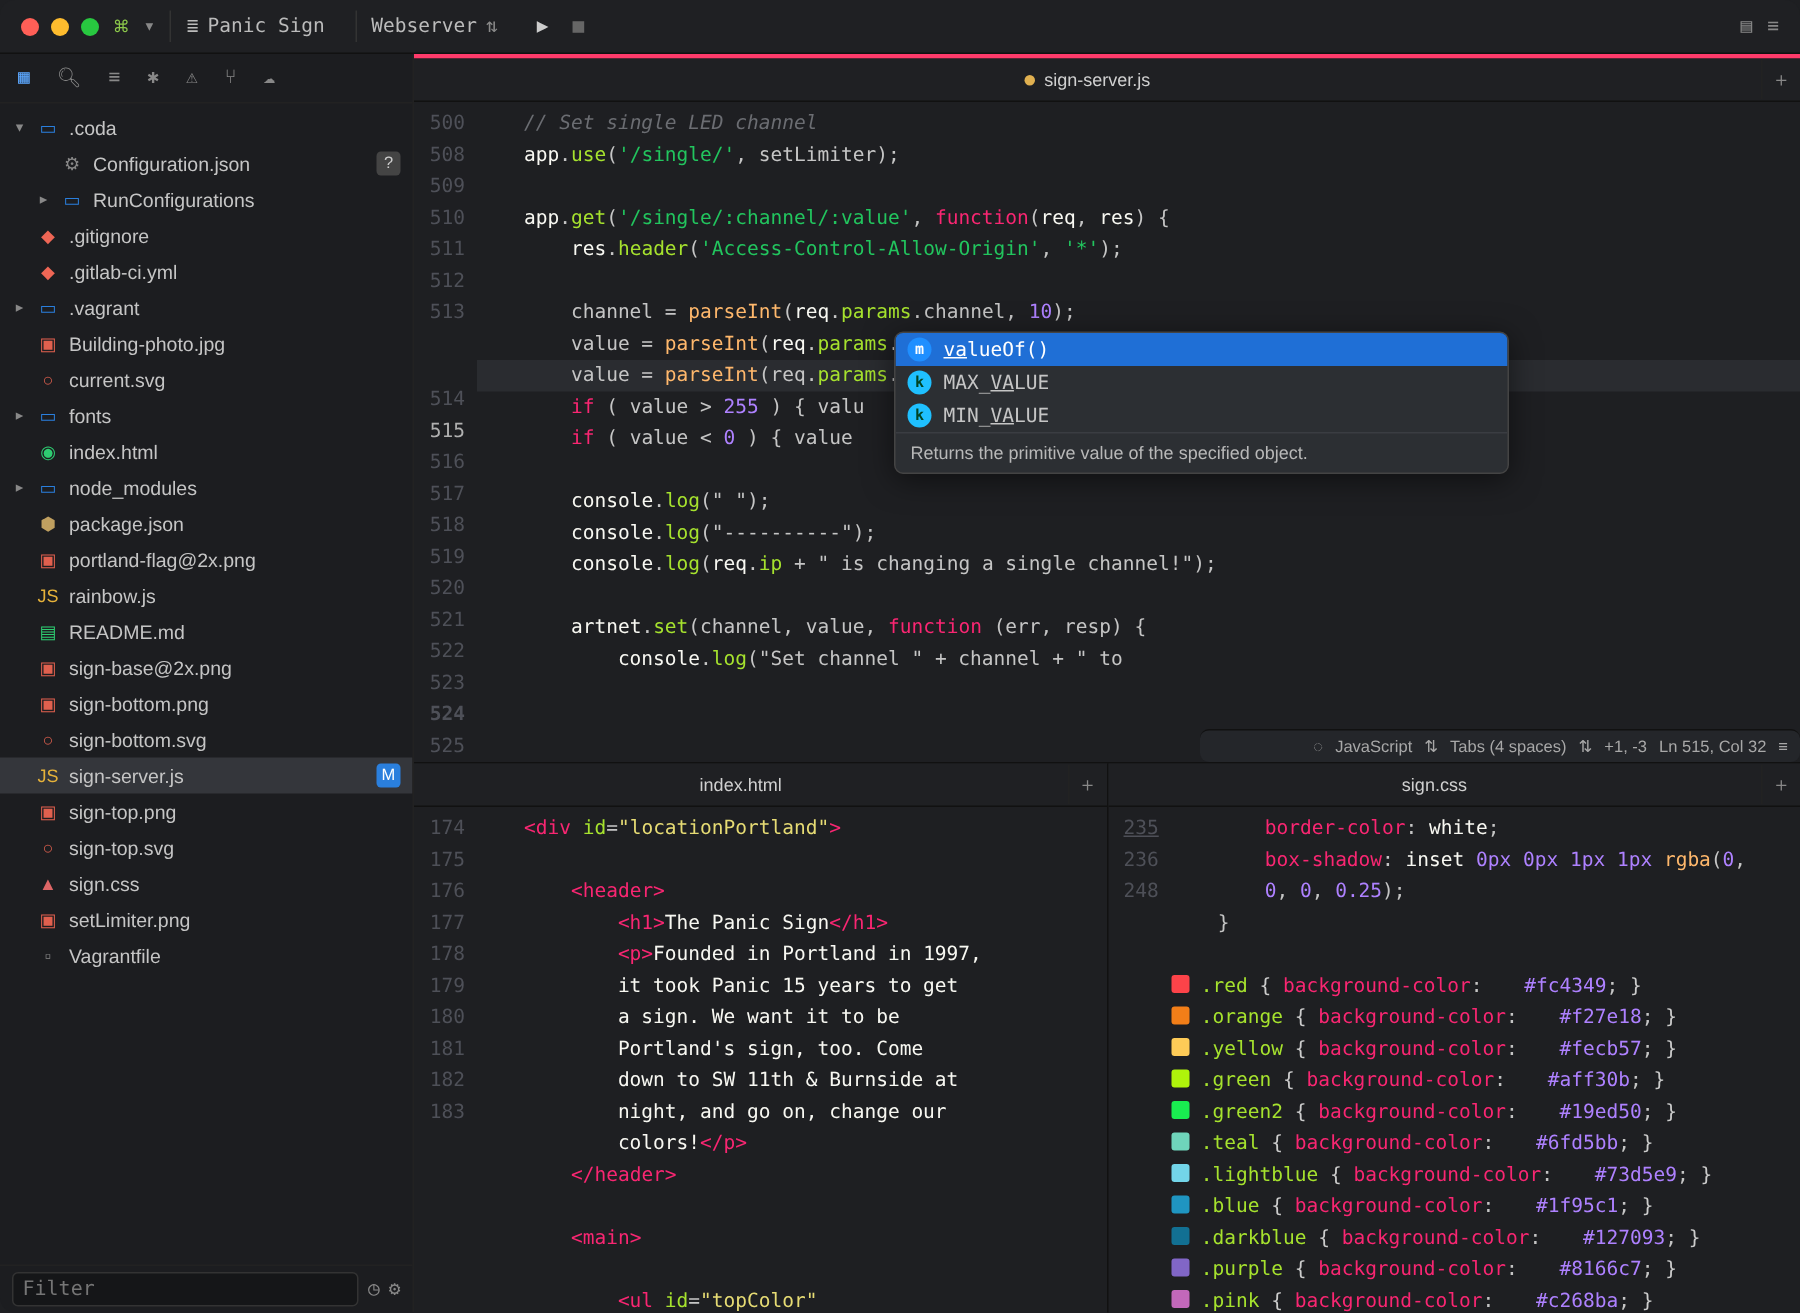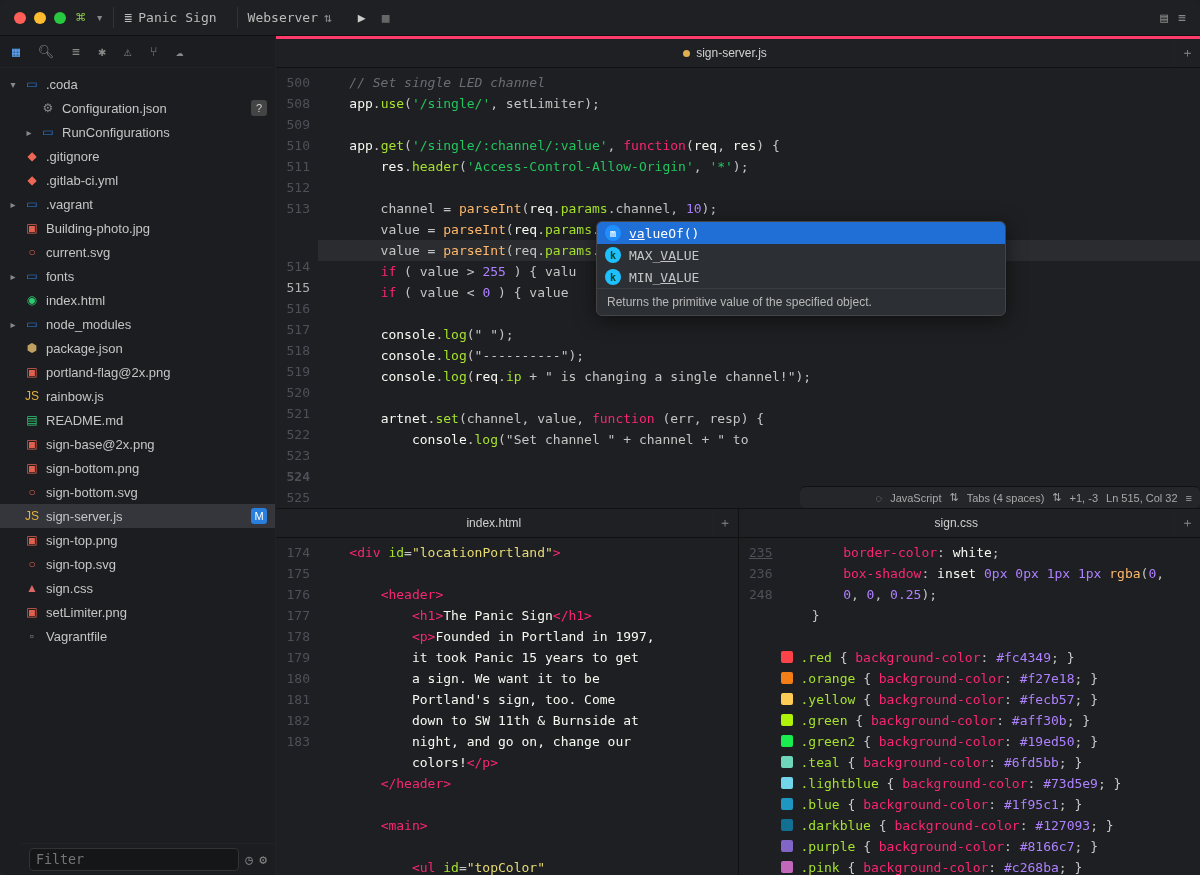--- a/index.html
+++ b/index.html
@@ -27,21 +27,21 @@
   .sidebar { width:276px; background:#1c1d20; display:flex; flex-direction:column; border-right:1px solid #222; }
   .side-tabs { display:flex; gap:18px; padding:8px 12px; color:#888; border-bottom:1px solid #222; }
   .side-tabs span.active{ color:#5ca8ff;}
   .tree { flex:1; overflow:auto; font-family:-apple-system,Helvetica,Arial,sans-serif; font-size:13px; padding-top:4px; }
   .tree-row { display:flex; align-items:center; gap:6px; padding:4px 8px; cursor:default; }
   .tree-row.selected{ background:#34363b; }
   .chev { width:10px; text-align:center; color:#888; font-size:10px; }
   .ficon { width:16px; height:16px; display:flex; align-items:center; justify-content:center; font-size:12px; border-radius:3px;}
   .badge-q { margin-left:auto; width:16px;height:16px;background:#444;color:#ccc;border-radius:3px;display:flex;align-items:center;justify-content:center;font-size:11px;}
   .badge-m { margin-left:auto; width:16px;height:16px;background:#2a7fdd;color:#fff;border-radius:3px;display:flex;align-items:center;justify-content:center;font-size:11px;}
-  .filter { display:flex; align-items:center; padding:4px 8px; border-top:1px solid #222;margin-left:21px; }
+  .filter { display:flex; align-items:center; padding:4px 8px; border-top:1px solid #222; }
   .filter input { flex:1; background:#151618; border:1px solid #333; color:#ccc; padding:3px 6px; border-radius:4px; font-family:inherit; }
   .editors { flex:1; display:flex; flex-direction:column; position:relative; }
   .top-editor { flex:1; border-top:3px solid #ff3b6b; display:flex; flex-direction:column; position:relative; }
   .tabbar { height:29px; display:flex; align-items:center; background:#1f2023; border-bottom:1px solid #111; }
   .tab { padding:0 12px; height:100%; display:flex; align-items:center; gap:6px; color:#d0d0d0; font-family:-apple-system,Helvetica,sans-serif; font-size:12px;}
   .tab .modified { width:7px;height:7px;background:#e0b050;border-radius:50%; }
   .tab-add { margin-left:auto; width:26px;height:26px;display:flex;align-items:center;justify-content:center;color:#888; border-left:1px solid #222;}
   .code { flex:1; overflow:hidden; display:flex; }
   .gutter { width:42px; text-align:right; padding:4px 8px 0 0; color:#4e5058; user-select:none; }
   .gutter .hl { color:#b0b0b0; }
@@ -57,21 +57,21 @@
   .ac-m{background:#1f8fff;color:#fff;} .ac-k{background:#1fc0ff;color:#042;}
   .ac-hint{ padding:6px 10px; color:#b8b8b8; font-family:-apple-system,Helvetica,sans-serif; font-size:12px; border-top:1px solid #3a3d42;}
   .bottom-editors { height:395px; display:flex; border-top:1px solid #111;}
   .pane { flex:1; display:flex; flex-direction:column; position:relative; }
   .pane + .pane { border-left:1px solid #111; }
   .mini-status { height:22px; display:flex; align-items:center; gap:8px; padding:0 8px; font-family:-apple-system,Helvetica,sans-serif; font-size:11px; color:#a8a8a8; background:#222326; border-top:1px solid #111;}
   .cm-tag{color:#f92672;} .cm-attr{color:#a6e22e;} .cm-val{color:#e6db74;}
   .cm-text{color:#f8f8f2;}
   .sw { width:12px;height:12px;border-radius:2px;display:inline-block;vertical-align:-1px;margin-right:8px;}
   .css-sel{ width:92px; color:#a6e22e;} .css-sel::before{content:".";}
-  .css-br{ color:#ccc;} .css-prop{color:#f92672;} .css-hex{color:#ae81ff;}
+  .css-br{ color:#ccc;} .css-prop{color:#f92672;} .css-hex{color:#ae81ff;margin-left:20px;}
   .hl-line{ background:#2a2c30; }
 </style>
 </head>
 <body>
 
 <div class="titlebar">
   <div class="traffic">
     <div class="dot red"></div>
     <div class="dot yellow"></div>
     <div class="dot green"></div>

